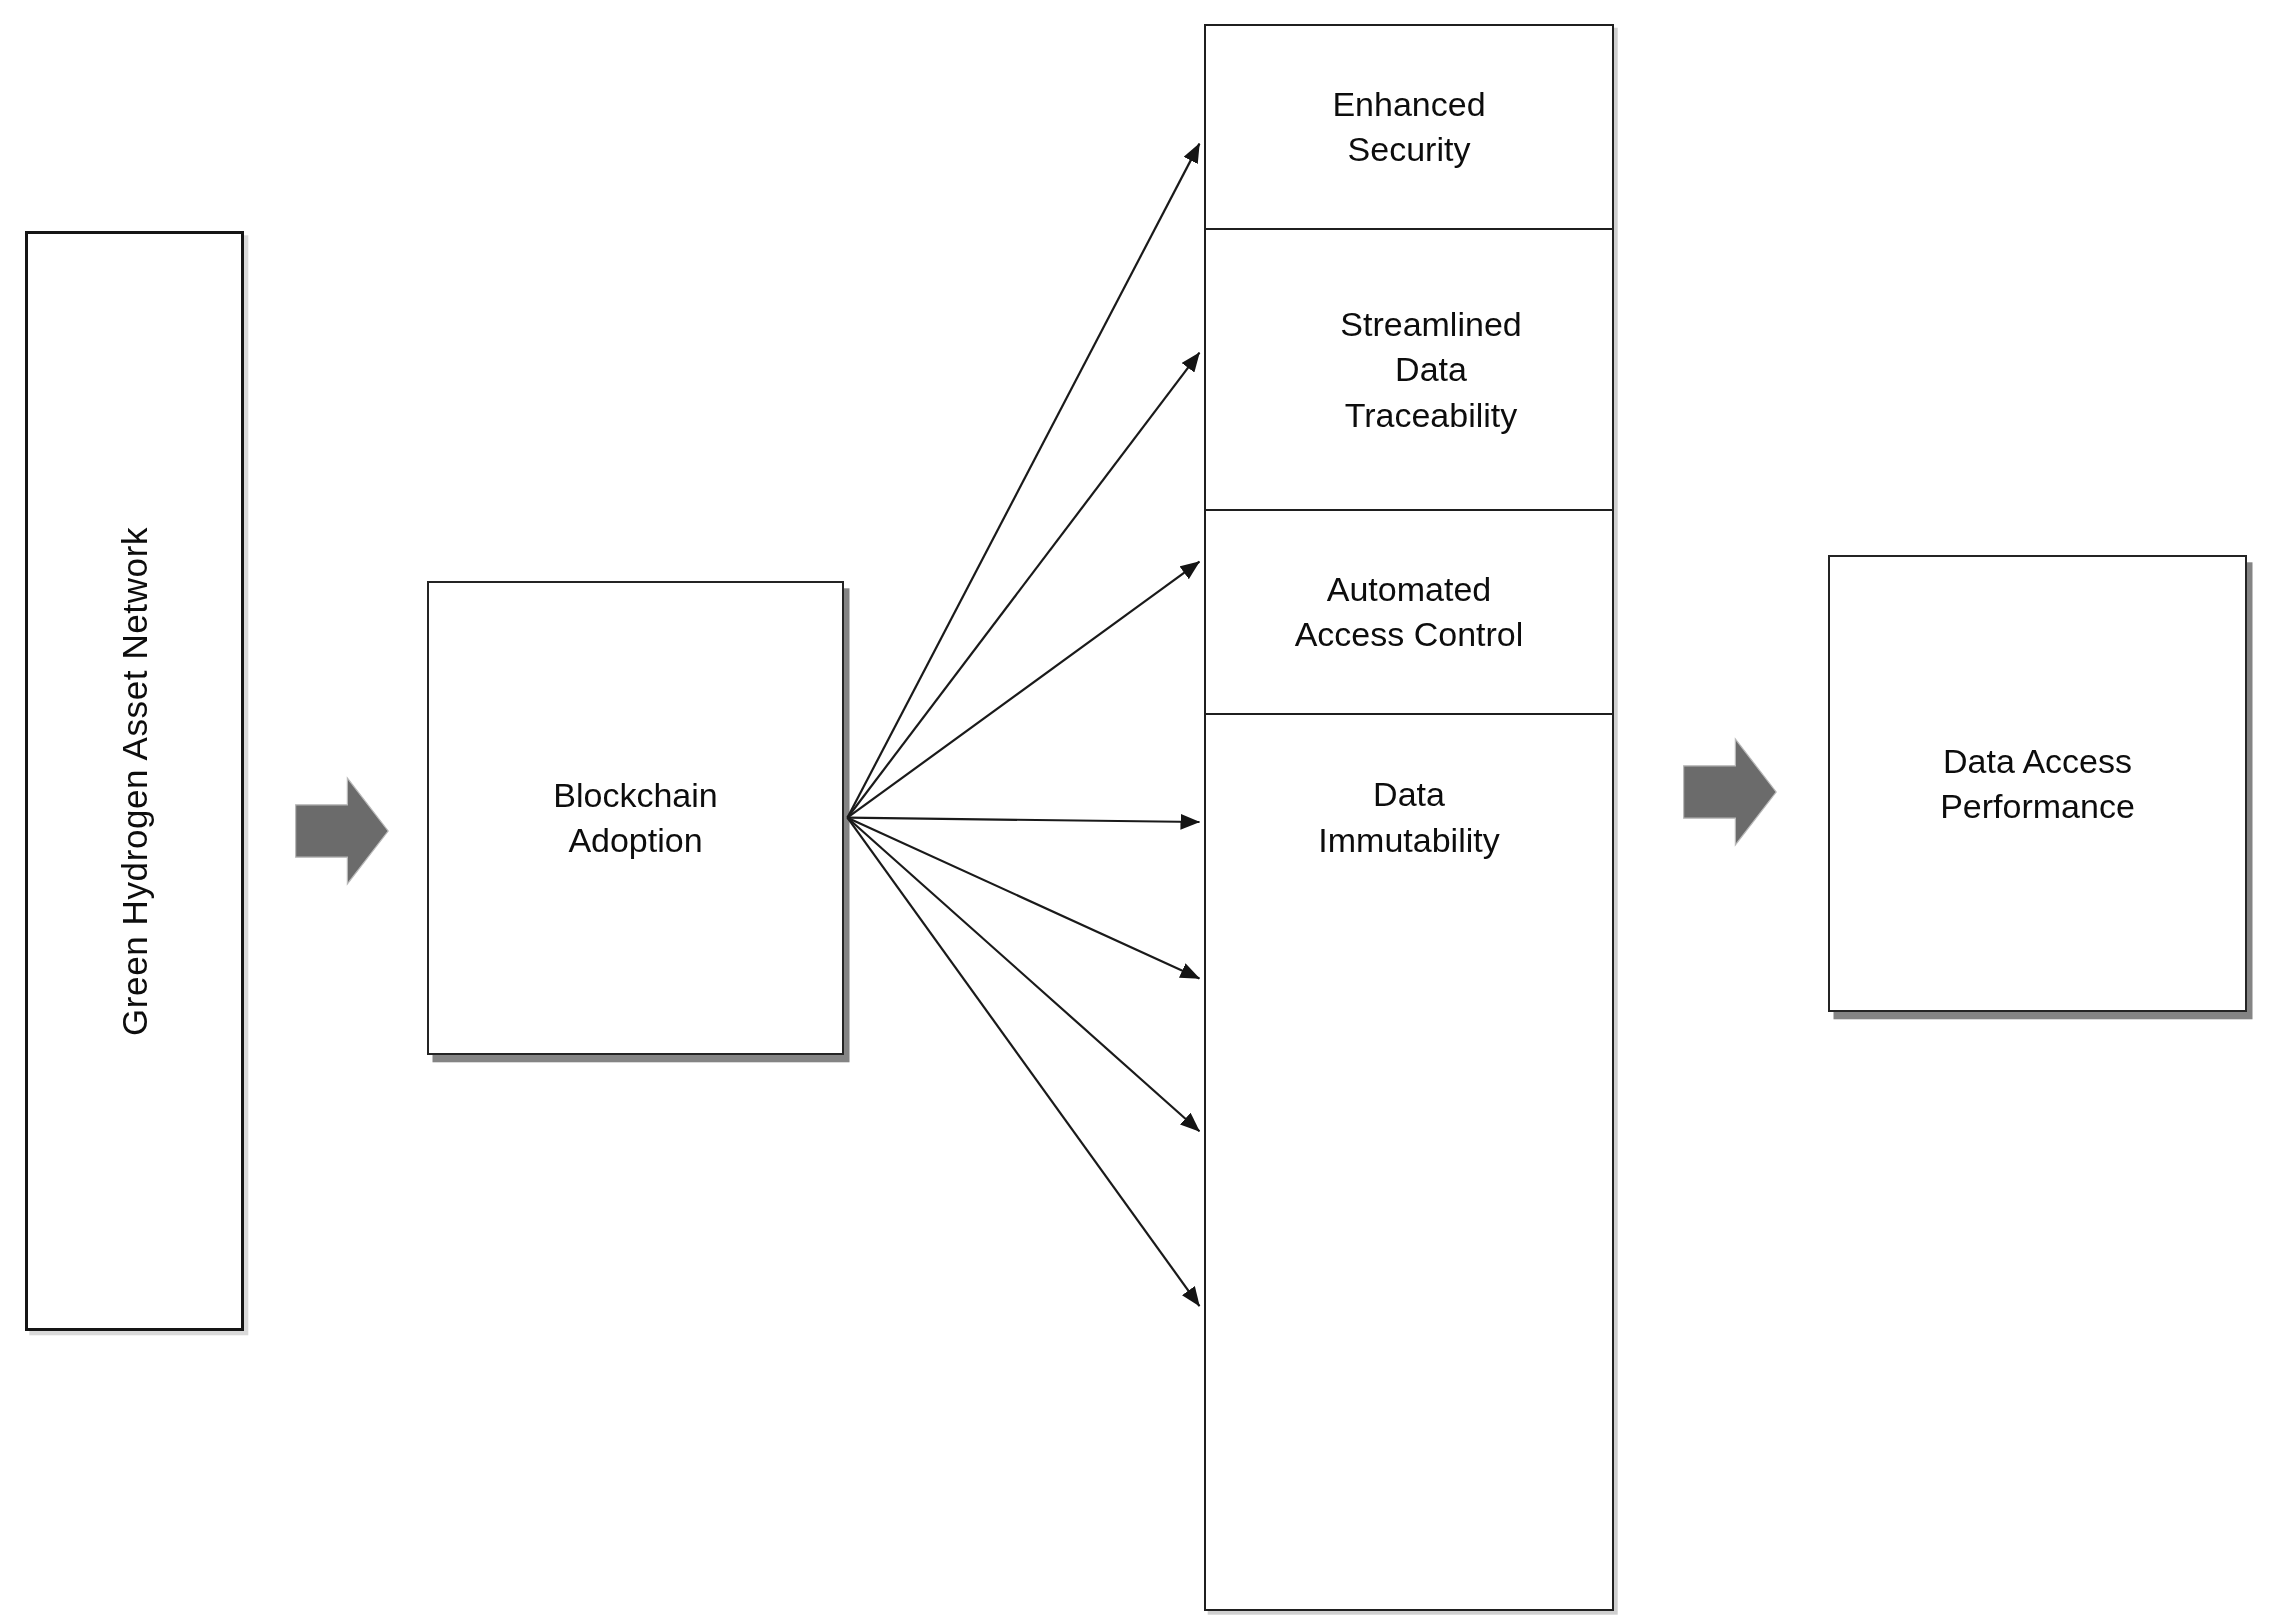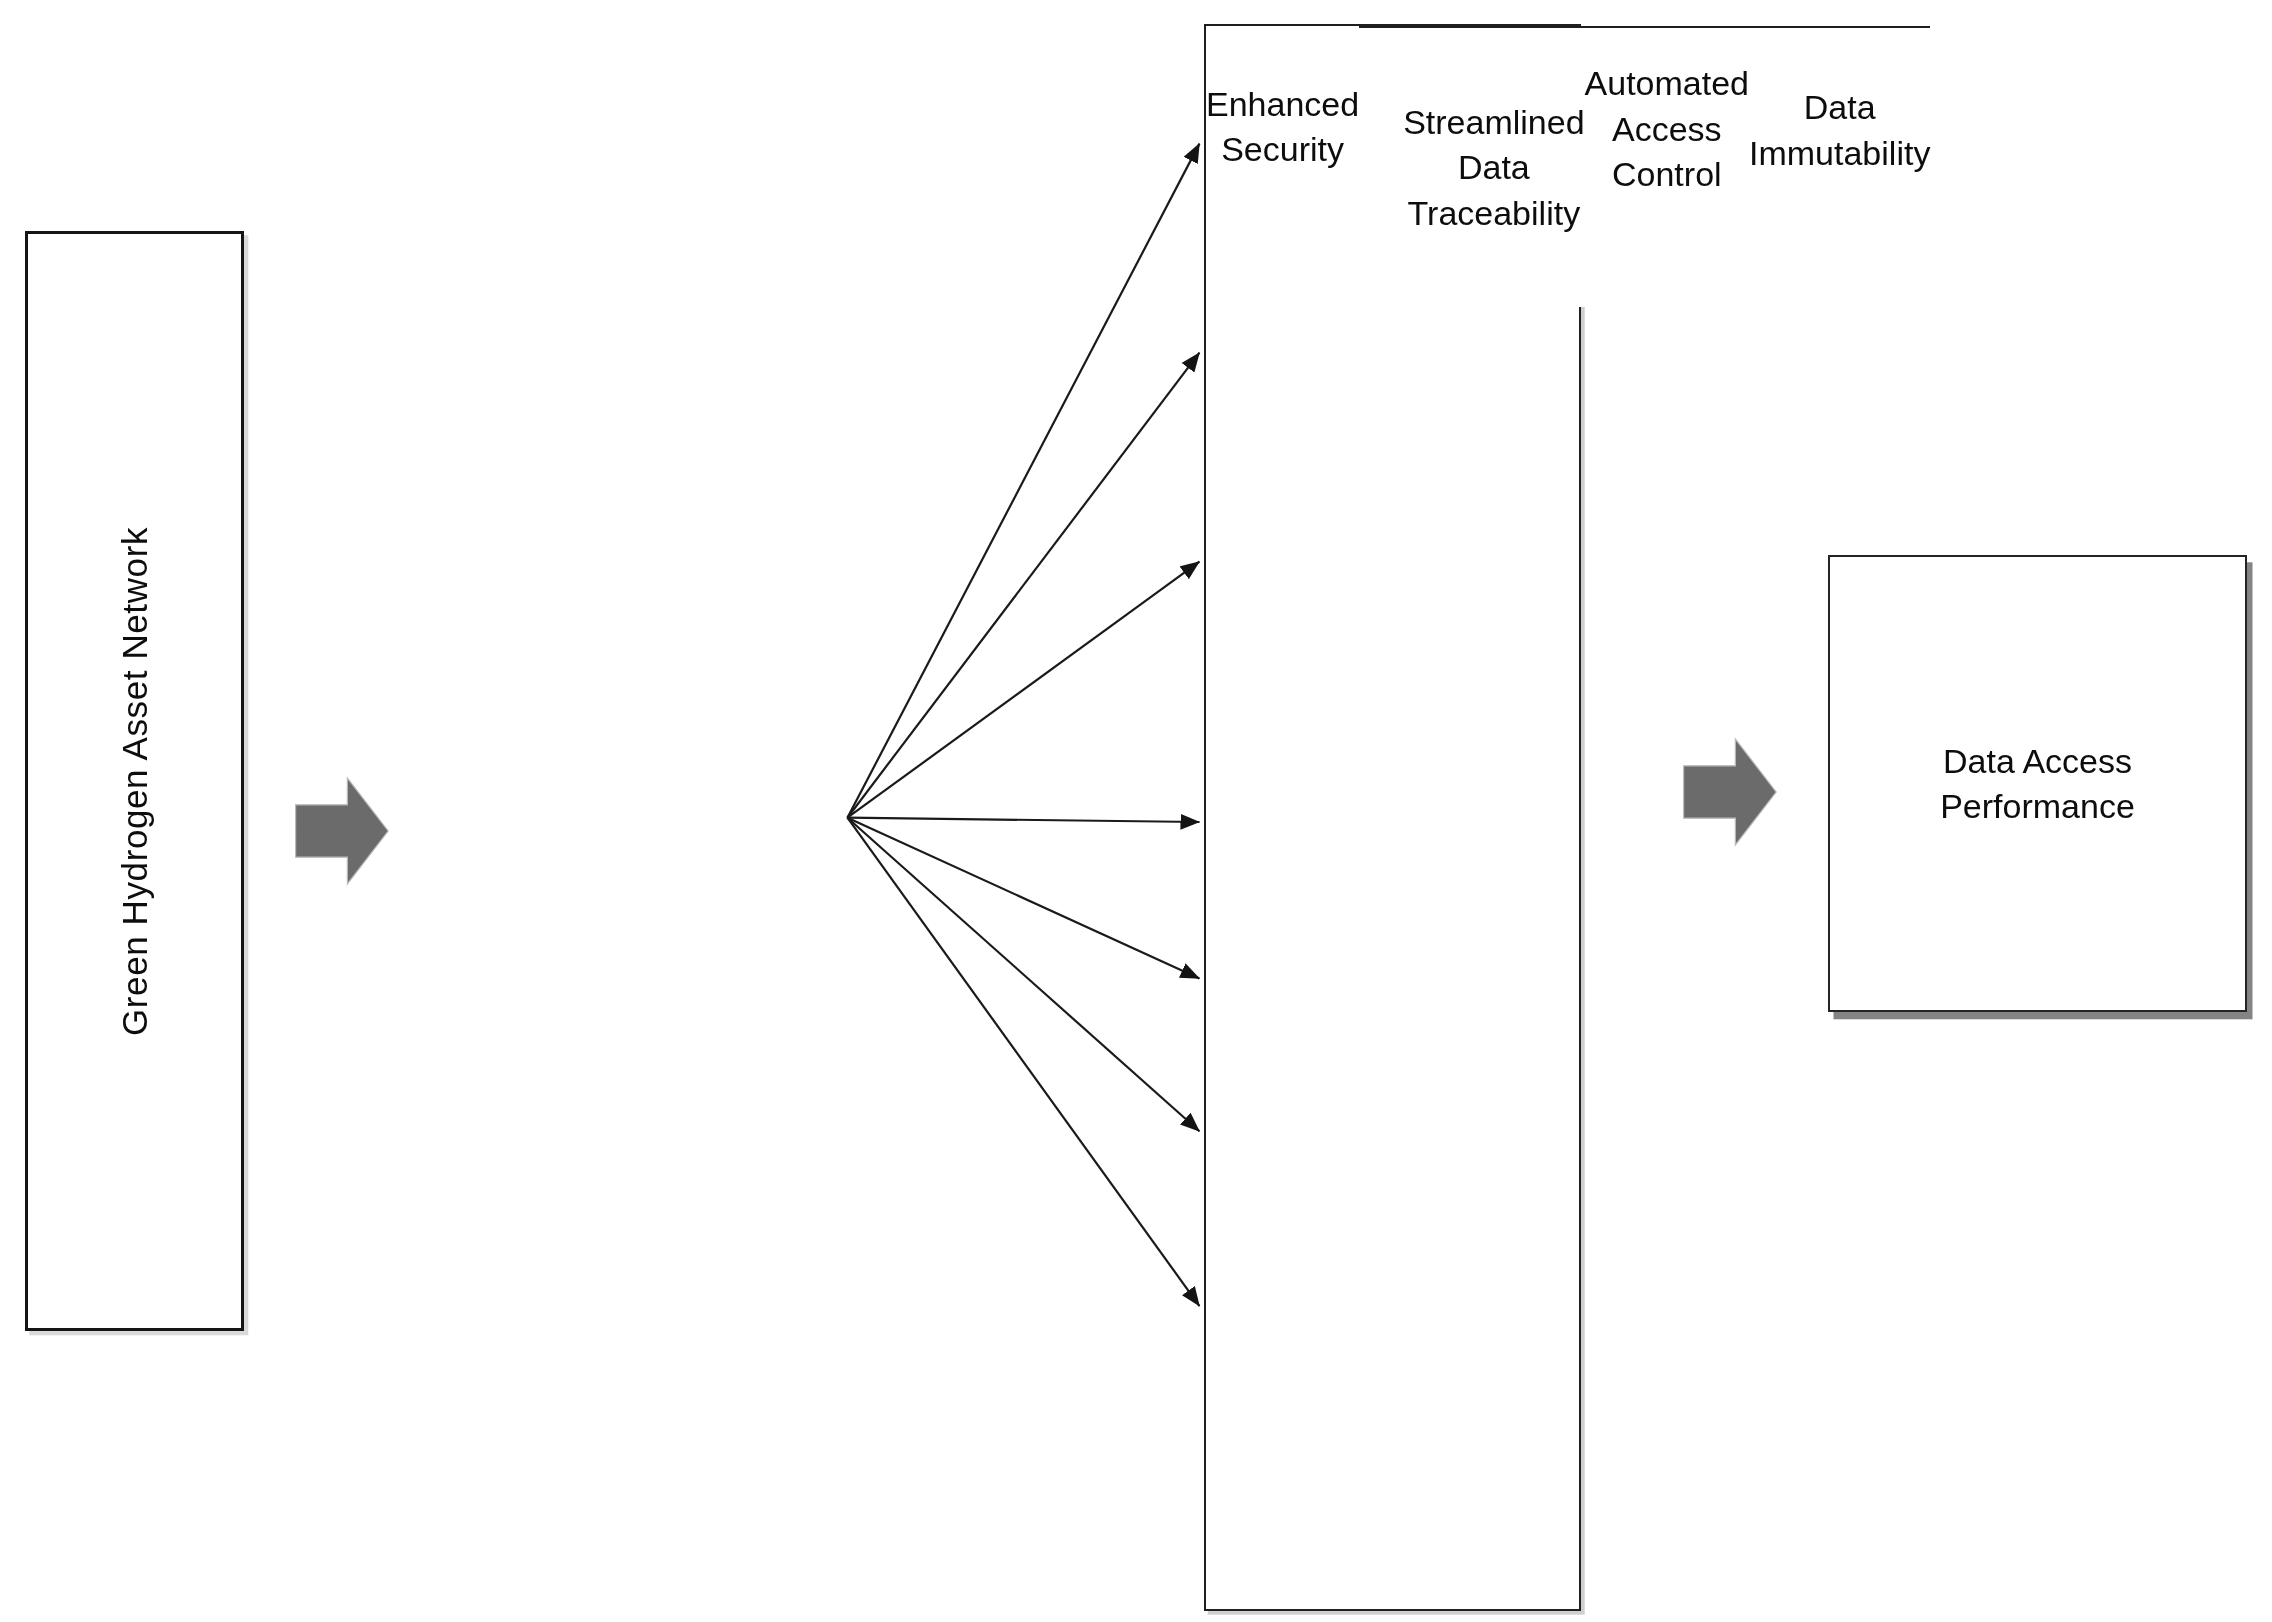--- a/index.html
+++ b/index.html
@@ -40,26 +40,26 @@
     line-height: 1;
   }
 
   
   .mediator-box { left: 427px; top: 581px; width: 417px; height: 474px; }
   .mediator-label { font-size: 34px; line-height: 1.32; max-width: 251px; }
 
   
   .benefits-column {
     position: absolute;
-    left: 1204px; top: 24.4px; width: 377px; height: 1587px;
+    left: 1204px; top: 24.4px; width: 410px; height: 1587px;
     background: #ffffff;
     border: 2.4px solid #1f1f1f;
     box-sizing: border-box;
     display: flex;
-    flex-direction: row;
+    flex-direction: column;
     box-shadow: 3.7px 3.7px 0 0 #cfcfcf;
   }
   .benefit-cell {
     box-sizing: border-box;
     display: flex;
     align-items: center;
     justify-content: center;
     text-align: center;
     background: #ffffff;
   }
@@ -85,20 +85,23 @@
 <div class="stage">
 
   <div class="box source-box shadow-light">
     <span class="source-label">Green Hydrogen Asset Network</span>
   </div>
 
   <svg class="block-arrow" style="left:295px; top:776px" width="95" height="110" viewBox="0 0 156 180">
     <polygon points="1,47 86,47 86,3 153,90 86,177 86,133 1,133" fill="#6b6b6b" stroke="#b9b9b9" stroke-width="2"></polygon>
   </svg>
 
+  <div class="box mediator-box shadow-dark">
+    <span class="mediator-label">Blockchain Adoption</span>
+  </div>
 
   <div class="benefits-column">
     <div class="benefit-cell h2line">
       <span class="benefit-label">Enhanced Security</span>
     </div>
     <div class="benefit-cell h3line">
       <span class="benefit-label">Streamlined Data Traceability</span>
     </div>
     <div class="benefit-cell h2line-d">
       <span class="benefit-label">Automated Access Control</span>

